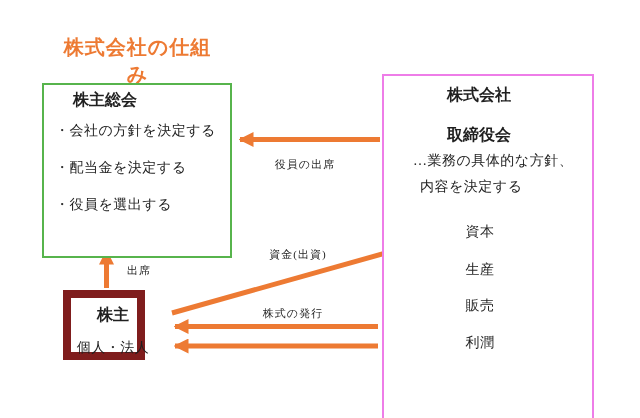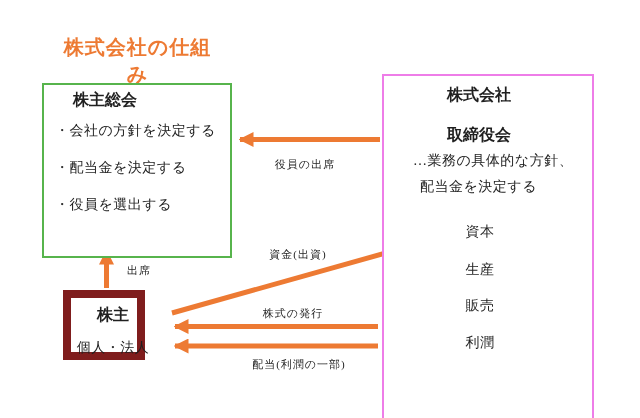--- a/index.html
+++ b/index.html
@@ -94,31 +94,30 @@
     <div class="t fs16 bold" style="left:29px; top:5px;">株主総会</div>
     <div class="t fs14" style="left:11px; top:37px;">・会社の方針を決定する</div>
     <div class="t fs14" style="left:11px; top:74px;">・配当金を決定する</div>
     <div class="t fs14" style="left:11px; top:111px;">・役員を選出する</div>
   </div>
 
   <div class="box box-pink">
     <div class="t fs16 bold ctr" style="left:95px; top:9px;">株式会社</div>
     <div class="t fs16 bold ctr" style="left:95px; top:49px;">取締役会</div>
     <div class="t fs14" style="left:29px; top:76px;">…業務の具体的な方針、</div>
-    <div class="t fs14" style="left:36px; top:102px;">配当金を決定する</div>
+    <div class="t fs14" style="left:36px; top:102px;">内容を決定する</div>
     <div class="t fs14 ctr" style="left:96px; top:147px;">資本</div>
     <div class="t fs14 ctr" style="left:96px; top:185px;">生産</div>
     <div class="t fs14 ctr" style="left:96px; top:221px;">販売</div>
     <div class="t fs14 ctr" style="left:96px; top:258px;">利潤</div>
   </div>
 
   <div class="box box-blue">
     <div class="t fs16 bold ctr" style="left:42px; top:7px;">株主</div>
     <div class="t fs14 ctr" style="left:42px; top:41px;">個人・法人</div>
   </div>
 
   <div class="alabel" style="left:305px; top:155px;">役員の出席</div>
   <div class="alabel" style="left:139px; top:261px;">出席</div>
   <div class="alabel" style="left:298px; top:245px;">資金(出資)</div>
   <div class="alabel" style="left:293px; top:304px;">株式の発行</div>
-  <div class="alabel" style="left:299px; top:355px;">配当(利潤の一部)</div>
 
 </div>
 
 </body></html>

